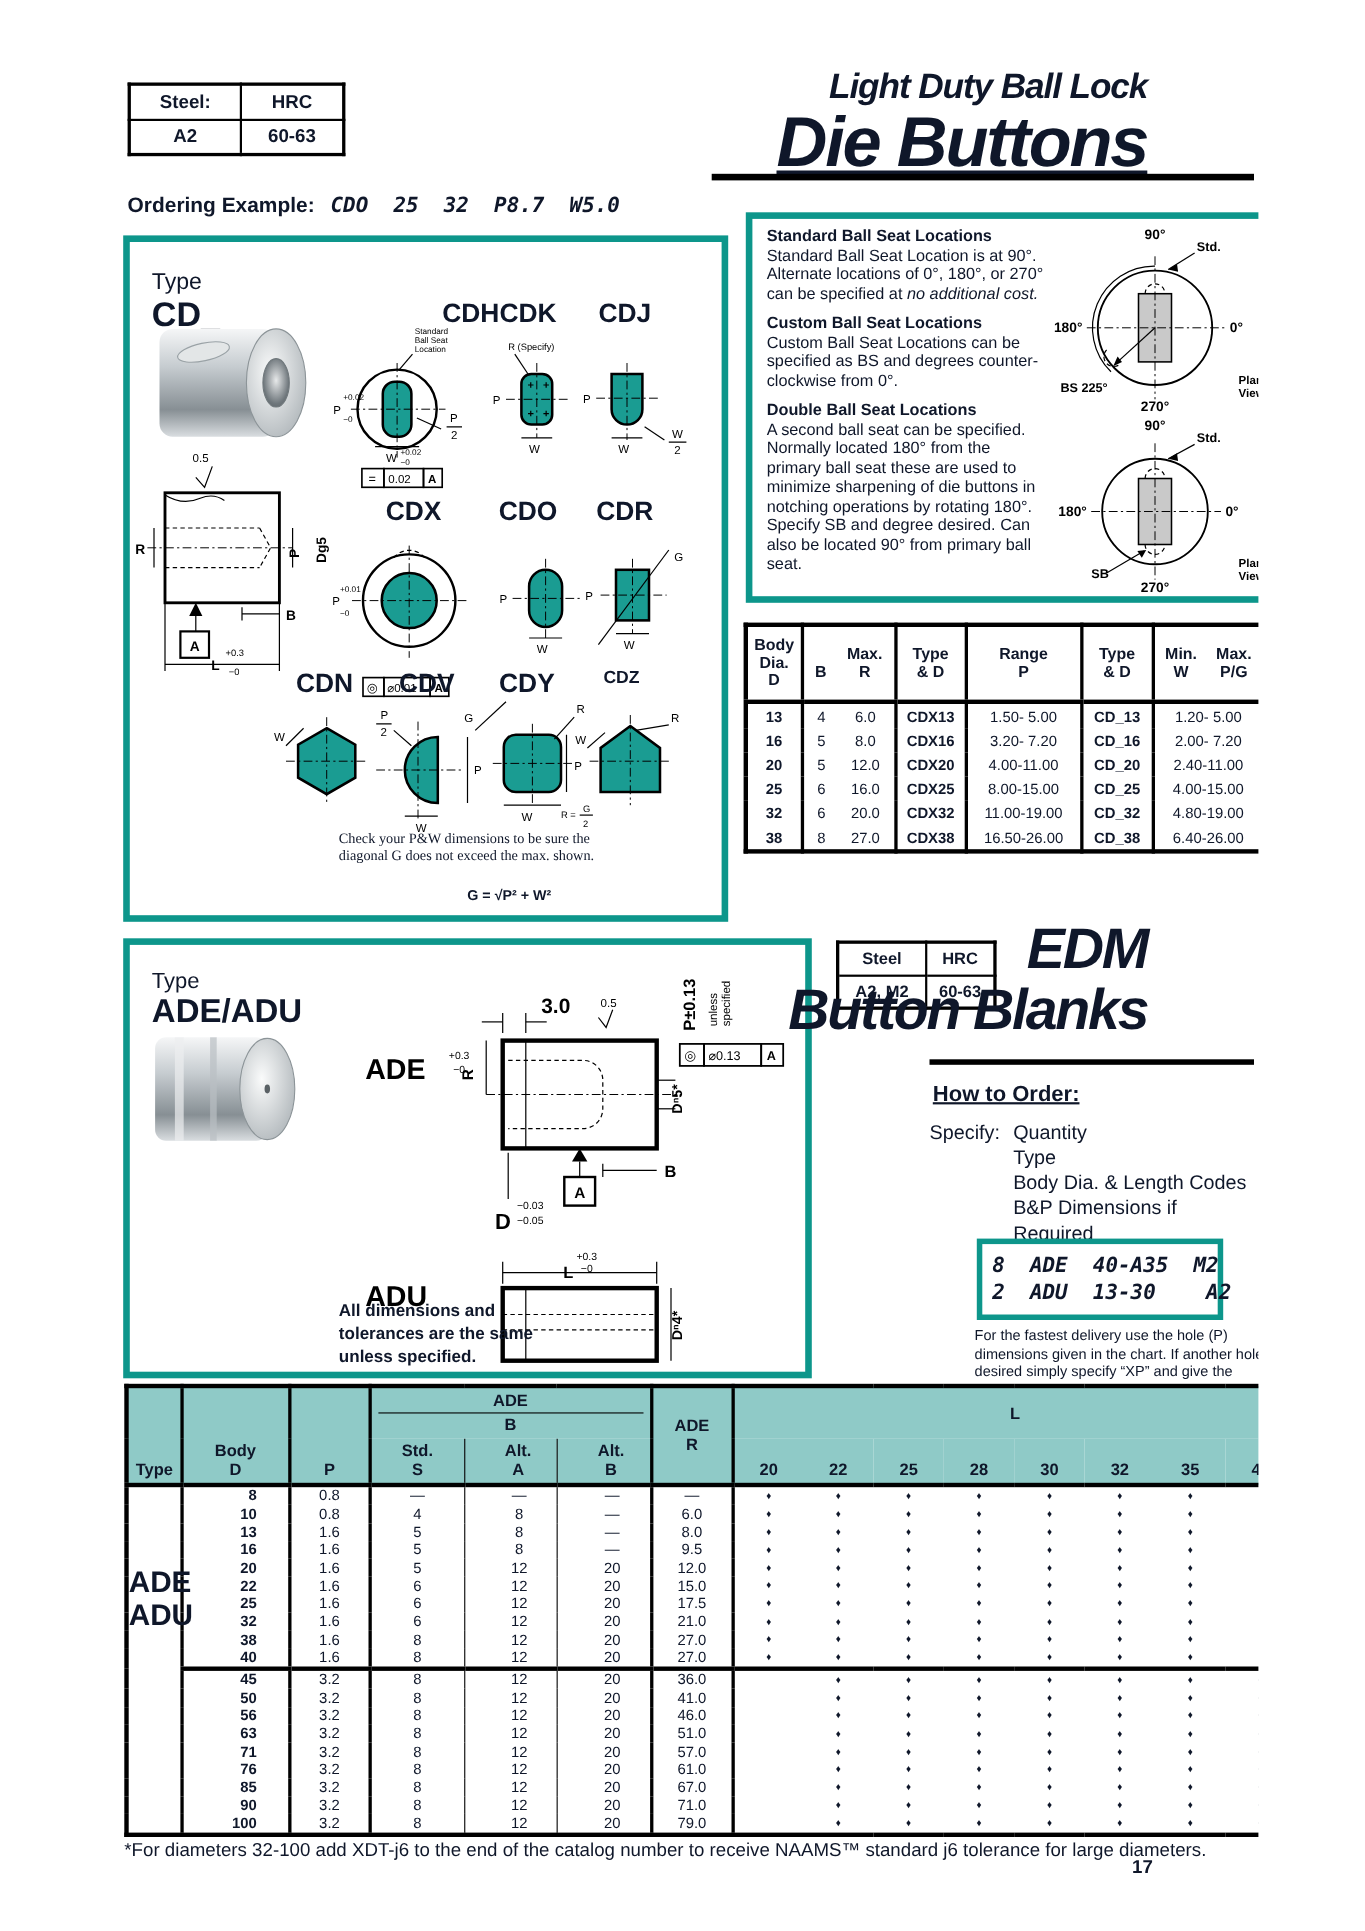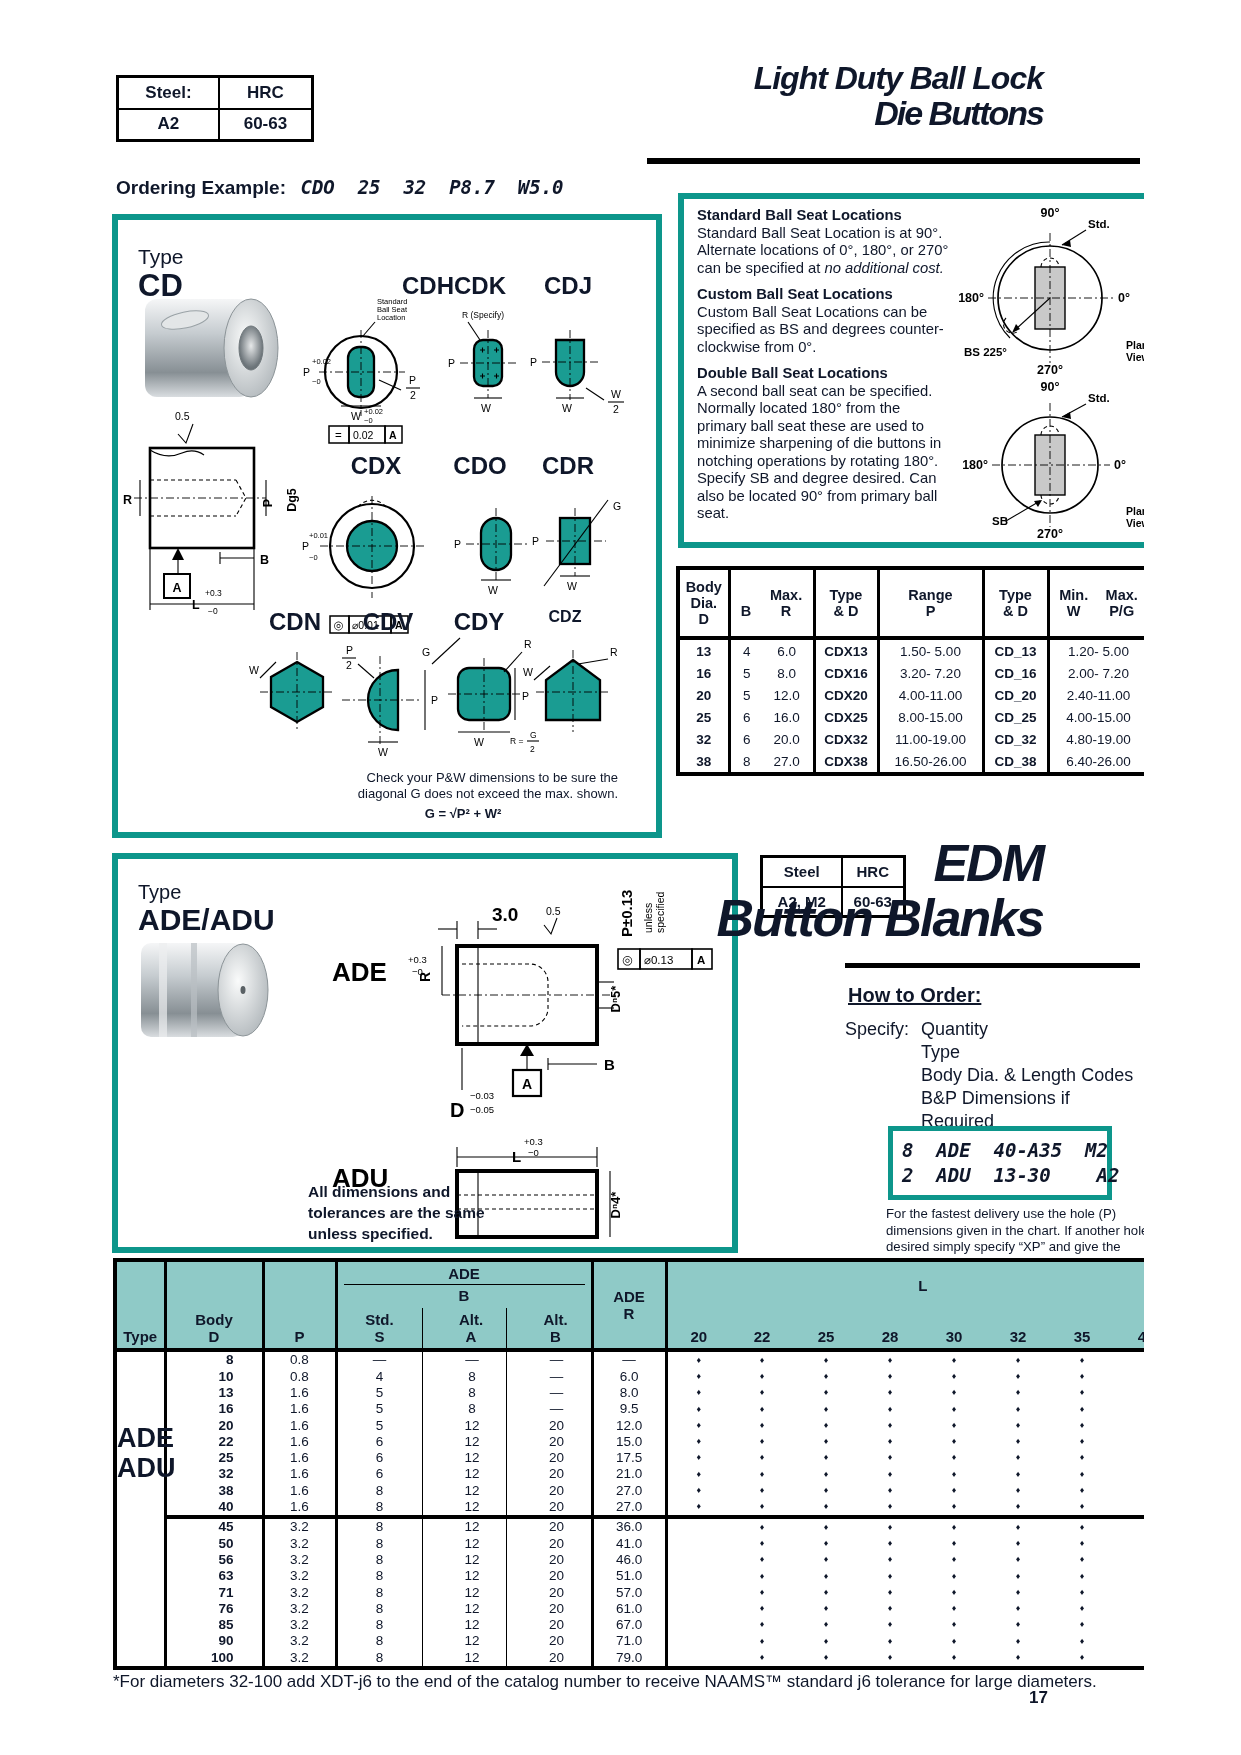--- a/index.html
+++ b/index.html
@@ -68,21 +68,21 @@
     </tr>
     <tr style="height:32px;">
       <td>A2</td>
       <td>60-63</td>
     </tr>
   </tbody>
     </table>
 
   <div class="abs title-blk" style="right:101px;top:62px;">
     <div style="font-size:32px;">Light Duty Ball Lock</div>
-    <div style="font-size:34px;letter-spacing:-2px;">Die Buttons</div>
+    <div style="font-size:64px;letter-spacing:-2px;text-decoration:underline;">Die Buttons</div>
   </div>
   <div class="abs" style="left:647px;top:158px;width:493px;height:6px;background:#000;"></div>
 
   <div class="abs" style="left:116px;top:176px;">
     <span class="b" style="font-size:19px;">Ordering Example:</span>
     <span class="script pre" style="font-size:19px;margin-left:10px;">CDO  25  32  P8.7  W5.0</span>
   </div>
 
   <div class="abs tealbox" style="left:112px;top:214px;width:538px;height:612px;">
     <div class="abs" style="left:20px;top:25px;font-size:21px;">Type</div>
@@ -287,21 +287,21 @@
     <svg class="abs" style="left:394px;top:414px;" width="122" height="112" viewBox="0 0 122 112">
       <polygon class="shp" points="61,26 88,46 88,86 34,86 34,46"></polygon>
       <line class="cl" x1="61" y1="16" x2="61" y2="98"></line>
       <line class="cl" x1="24" y1="58" x2="98" y2="58"></line>
       <line class="thn" x1="22" y1="46" x2="38" y2="32"></line>
       <text class="t10" x="11" y="42">W</text>
       <text class="t10" x="98" y="22">R</text>
       <line class="thn" x1="96" y1="25" x2="66" y2="30"></line>
     </svg>
 
-    <div class="abs" style="left:190px;top:550px;width:310px;text-align:right;font-size:13px;line-height:16px;">
+    <div class="abs" style="left:190px;top:534px;width:310px;text-align:left;font-size:13px;line-height:16px;font-family:Liberation Serif, serif;">
       <div>Check your P&amp;W dimensions to be sure the</div>
       <div>diagonal G does not exceed the max. shown.</div>
     </div>
     <div class="abs b" style="left:190px;top:586px;width:310px;text-align:center;font-size:13px;">G = √P² + W²</div>
   </div>
 
   <div class="abs tealbox" style="left:678px;top:193px;width:488px;height:343px;">
     <div class="abs" style="left:13px;top:8px;width:254px;font-size:14.8px;line-height:17.5px;">
       <div class="b">Standard Ball Seat Locations</div>
       <div><span>Standard Ball Seat Location is at 90°. Alternate locations of 0°, 180°, or 270° can be specified at </span><i>no additional cost.</i></div>

